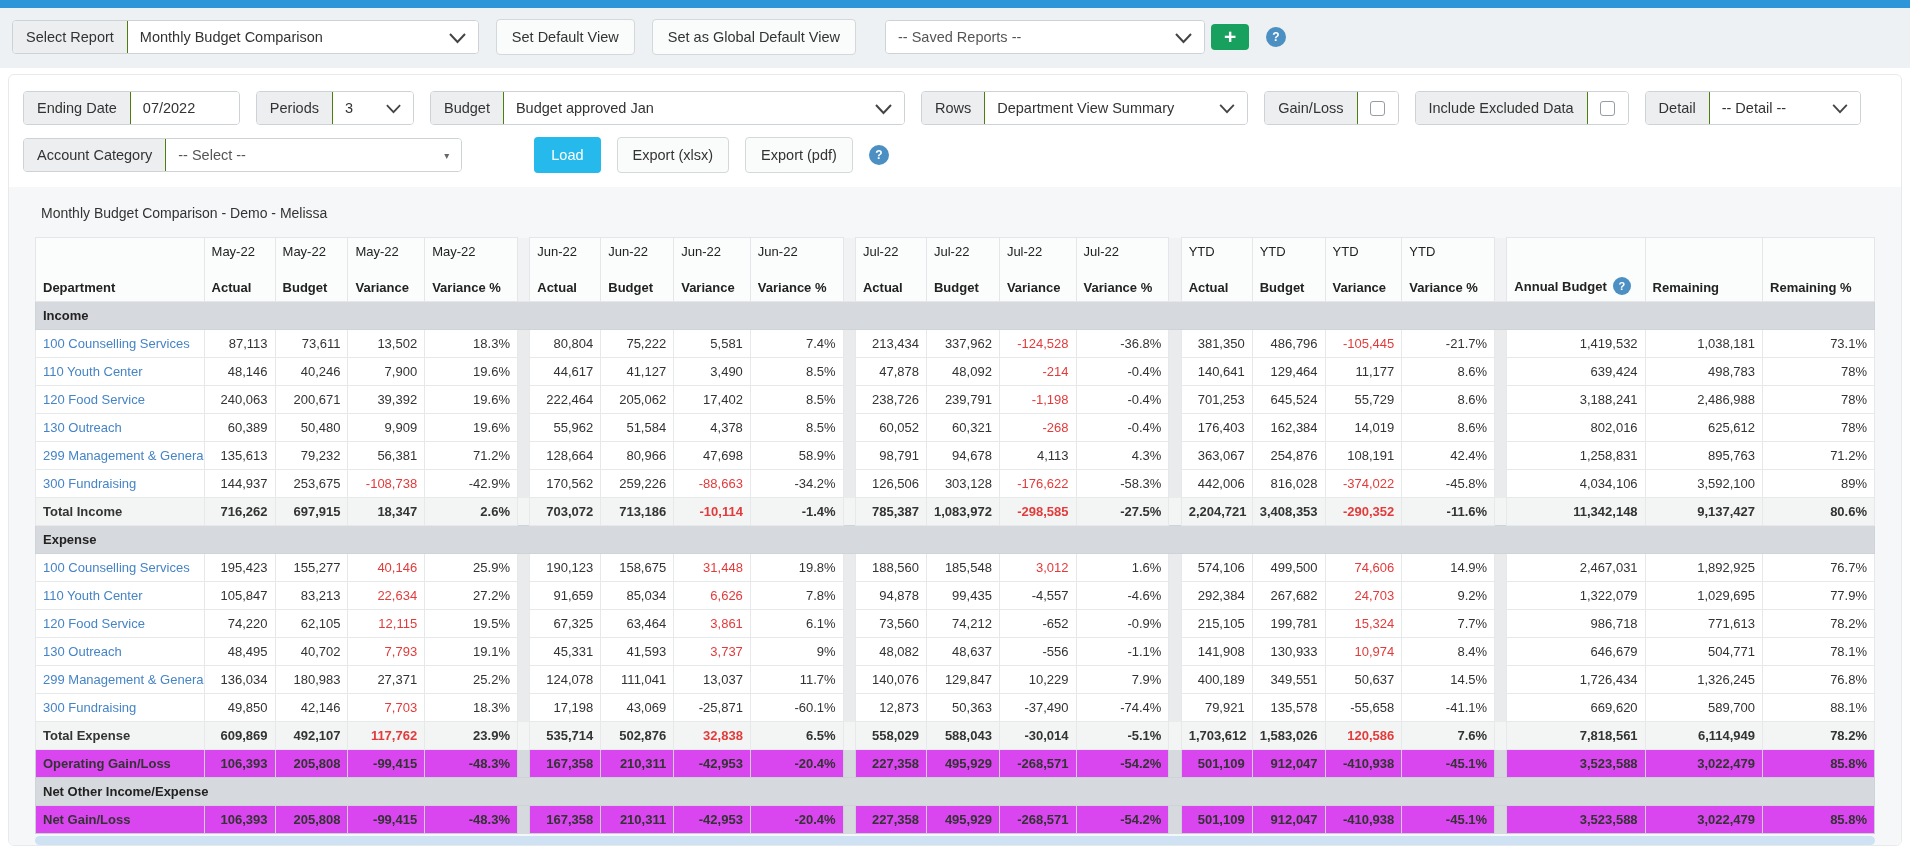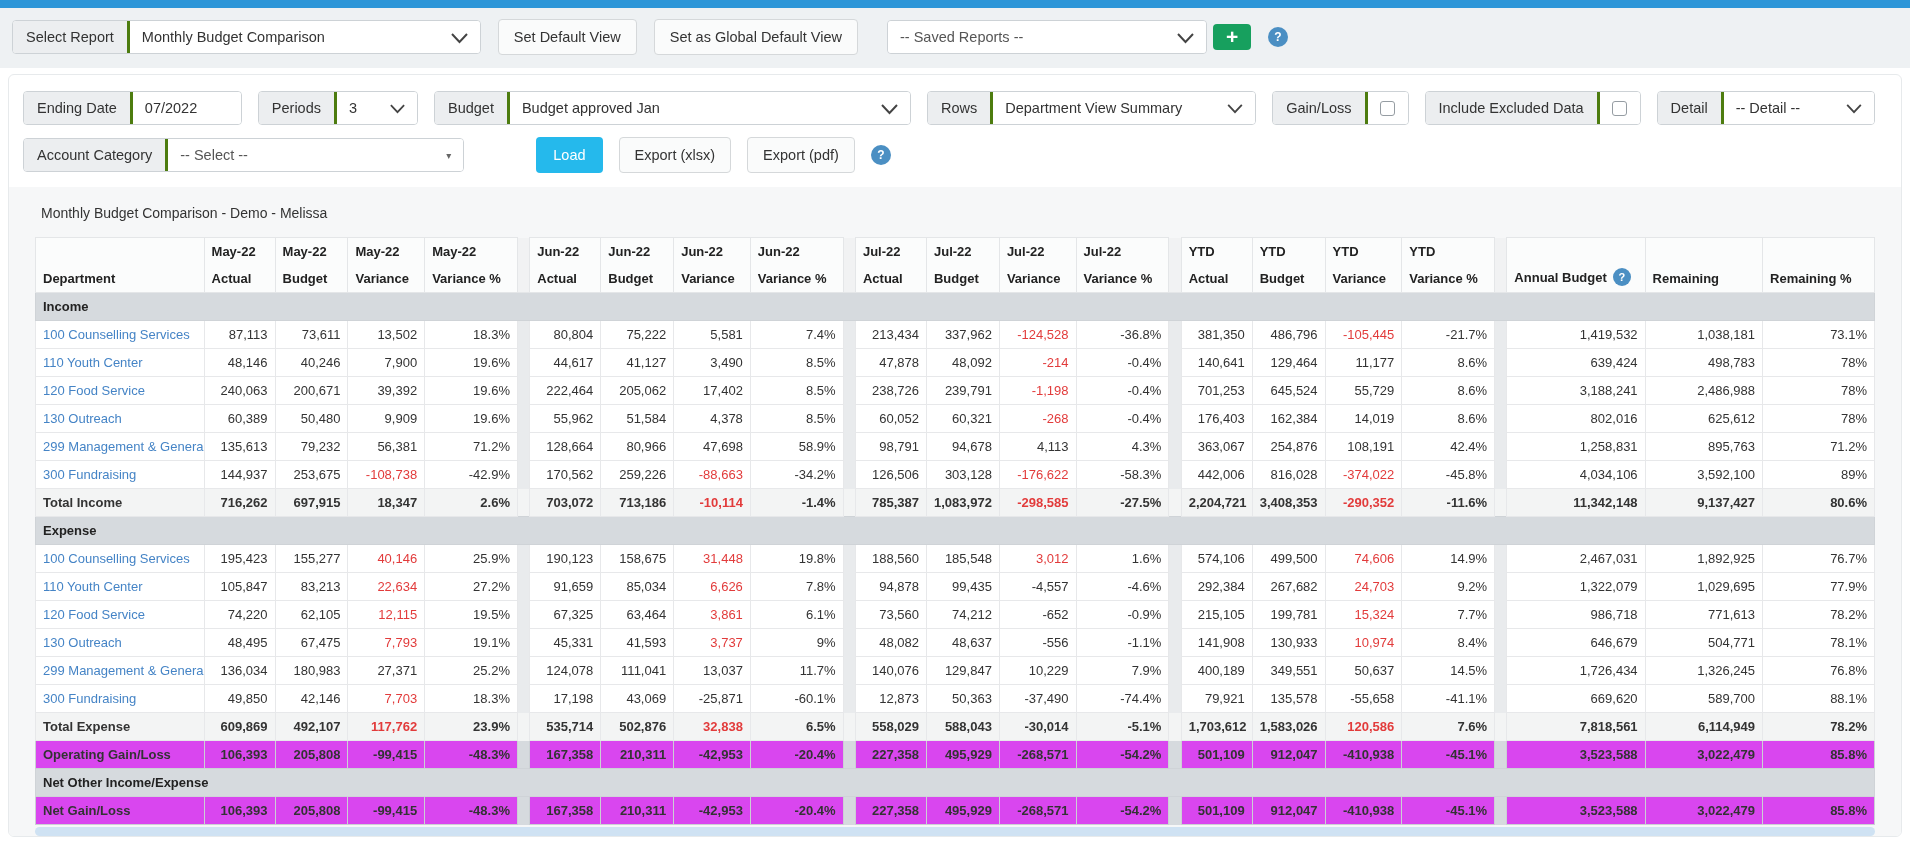--- a/index.html
+++ b/index.html
@@ -2,21 +2,21 @@
 <html><head>
 <meta charset="utf-8">
 <style>
   * { box-sizing: border-box; }
   html,body { margin:0; padding:0; background:#ffffff; font-family:"Liberation Sans",sans-serif; color:#333; }
   .top-accent { height:8px; background:#2d96d8; }
 
   
   .toolbar { background:#eef1f3; padding:11px 12px 13px; display:flex; align-items:center; gap:17px; }
   .group { display:flex; align-items:stretch; border:1px solid #cdd2d6; border-radius:4px; background:#fff; overflow:hidden; }
-  .glabel { background:#eceef0; padding:8px 13px; font-size:14.5px; color:#333; border-right:3px solid #4d7c0f; display:flex; align-items:center; white-space:nowrap; }
+  .glabel { background:#eceef0; padding:8px 13px; font-size:14.5px; color:#333; border-right:1px solid #4d7c0f; display:flex; align-items:center; white-space:nowrap; }
   .sel { display:flex; align-items:center; justify-content:space-between; gap:12px; padding:8px 12px; background:#fff; font-size:14.5px; cursor:pointer; white-space:nowrap; }
   .sel .chev { flex:0 0 auto; margin-top:2px; }
   .btn { background:#fafbfb; border:1px solid #d5d8da; border-radius:4px; padding:9px 15px; font-size:14.5px; color:#333; cursor:pointer; white-space:nowrap; }
   .plus-btn { background:#17a05e; border:none; color:#fff; border-radius:4px; width:38px; font-size:21px; font-weight:bold; cursor:pointer; margin-left:-11px; }
   .qi { width:20px; height:20px; border-radius:50%; background:#4b8fc3; color:#fff; font-size:12px; font-weight:bold; display:inline-flex; align-items:center; justify-content:center; flex:0 0 auto; }
 
   
   .card { margin:6px 8px 0; background:#fff; border:1px solid #e7eaec; border-radius:6px; overflow:hidden; }
   .filters { display:flex; align-items:center; gap:16px; padding:16px 14px 0; flex-wrap:nowrap; }
   .filters.second { padding-top:12px; padding-bottom:14px; }
@@ -25,21 +25,21 @@
   .cb { width:15px; height:15px; border:1px solid #969da3; border-radius:3px; background:#fff; cursor:pointer; }
   .load-btn { background:#25b9ec; border:none; color:#fff; border-radius:4px; padding:10px 17px; font-size:14.5px; cursor:pointer; margin-left:56px; }
   .sel .placeholder { color:#555; }
   .tri { color:#666; font-size:10px; margin-left:40px; }
 
   
   .report { background:#f6f7f8; padding:10px 26px 0; }
   .rtitle { font-size:14px; color:#333; padding:8px 6px 16px; }
   table { width:100%; border-collapse:collapse; table-layout:fixed; font-size:13px; }
   thead th { background:#fbfcfc; border:1px solid #e4e6e8; vertical-align:bottom; padding:6px 7px; text-align:left; color:#222; font-size:13px; }
-  thead th .l1 { font-weight:bold; margin-bottom:12px; }
+  thead th .l1 { font-weight:normal; margin-bottom:21px; }
   thead th .l2 { font-weight:bold; display:flex; align-items:center; gap:6px; }
   thead th.spacer { background:#f1f2f3; border-top:none; border-bottom:1px solid #e4e6e8; border-left:none; border-right:none; padding:0; }
   tbody td { background:#fff; border:1px solid #e7e8ea; padding:6px 7px; color:#333; overflow:hidden; white-space:nowrap; }
   tbody td.num { text-align:right; }
   tbody td.spacer { background:#e9ebed; border-top:none; border-bottom:none; padding:0; }
   tr.section td { background:#d6dade; font-weight:bold; border:1px solid #cfd3d7; color:#222; }
   tr.total td { background:#f3f4f4; font-weight:bold; }
   tr.grand td { background:#d946ef; font-weight:bold; border-color:#cbd0d4; }
   tr.grand td.spacer { background:#d6dade; }
   .red { color:#e23b3b; }
@@ -528,21 +528,21 @@
             <td class="num red">15,324</td>
             <td class="num">7.7%</td>
             <td class="spacer"></td>
             <td class="num">986,718</td>
             <td class="num">771,613</td>
             <td class="num">78.2%</td>
           </tr>
           <tr class="data">
             <td class="dept"><a class="dept">130 Outreach</a></td>
             <td class="num">48,495</td>
-            <td class="num">67,475</td>
+            <td class="num">40,702</td>
             <td class="num red">7,793</td>
             <td class="num">19.1%</td>
             <td class="spacer"></td>
             <td class="num">45,331</td>
             <td class="num">41,593</td>
             <td class="num red">3,737</td>
             <td class="num">9%</td>
             <td class="spacer"></td>
             <td class="num">48,082</td>
             <td class="num">48,637</td>

